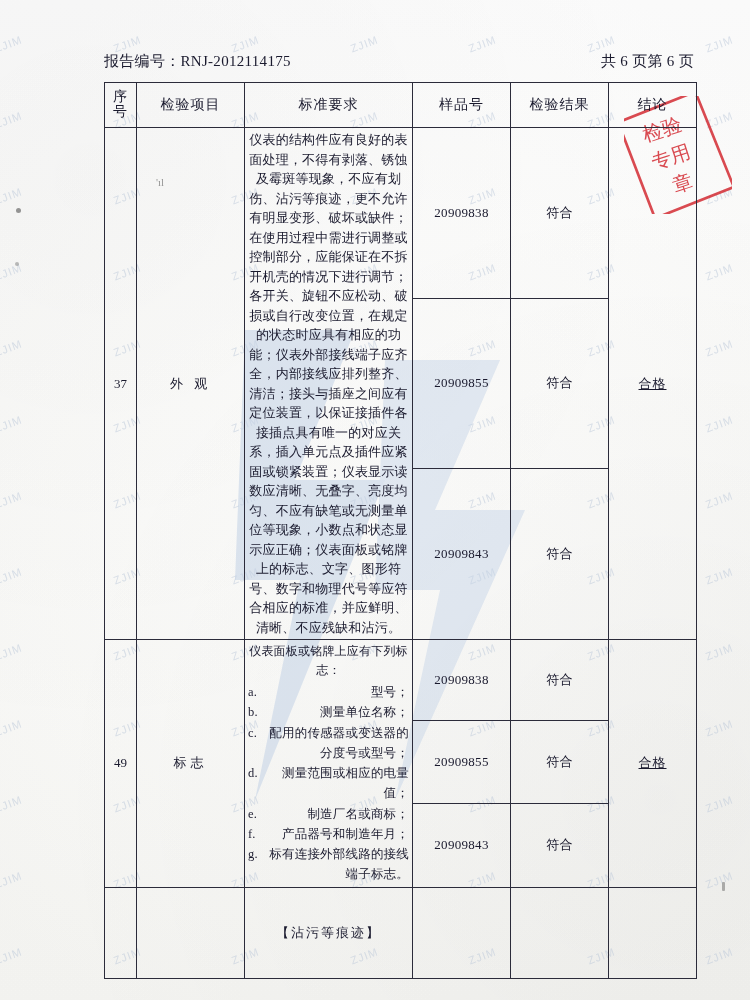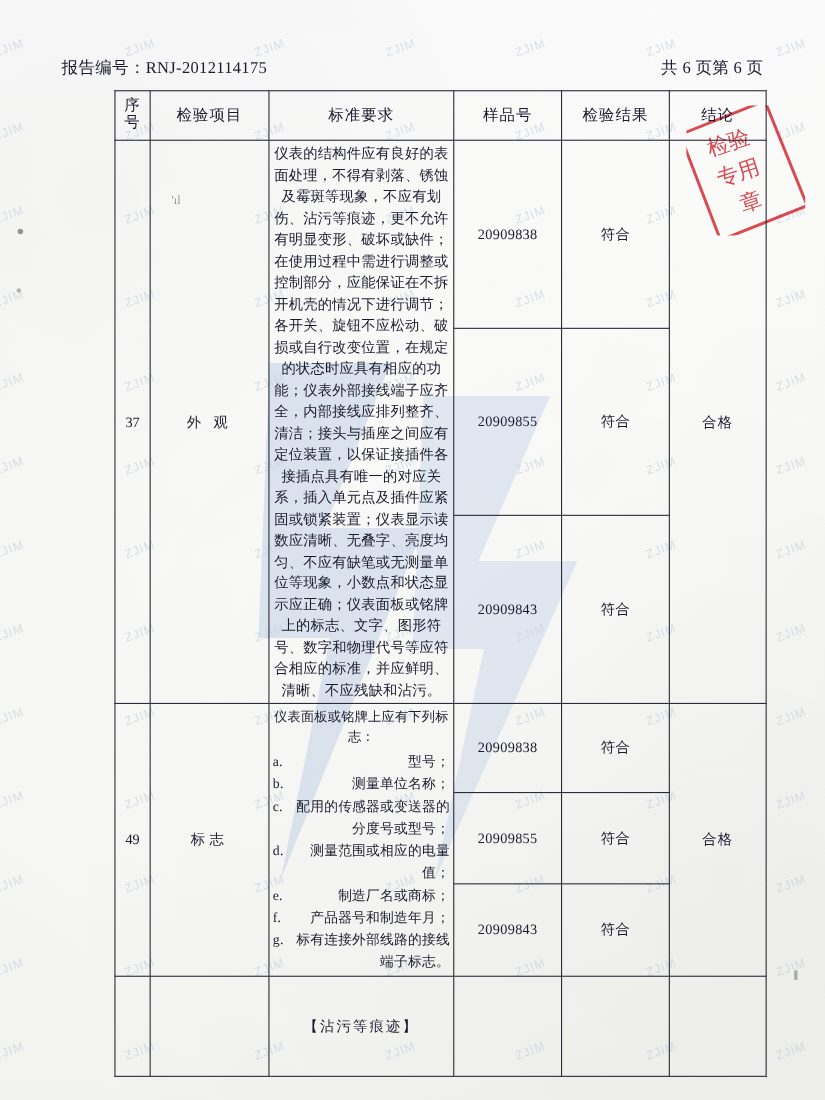--- a/index.html
+++ b/index.html
@@ -61,21 +61,21 @@
   }
 
   
   .header {
     position: absolute;
     left: 0;
     right: 0;
     top: 52px;
     display: flex;
     justify-content: space-between;
-    padding: 0 56px 0 56px;
+    padding: 0 56px 0 104px;
     font-size: 15px;
     letter-spacing: 0.3px;
   }
 
   
   .tbl-wrap {
     position: absolute;
     left: 104px;
     top: 82px;
     width: 592px;
@@ -116,21 +116,21 @@
     font-size: 12.5px;
     line-height: 1.5;
     letter-spacing: 0.2px;
   }
   td.item-name {
     letter-spacing: 4px;
     font-size: 15px;
   }
   td.no-cell { font-size: 14px; }
   td.sample, td.result { font-size: 13.5px; letter-spacing: 0.3px; }
-  td.concl { font-size: 14.5px; letter-spacing: 1px; }
+  td.concl { font-size: 14.5px; letter-spacing: 1px; text-decoration: underline; }
 
   .mark-list {
     margin: 0;
     padding: 0;
     list-style: none;
     font-size: 12.5px;
     line-height: 1.62;
   }
   .mark-list li {
     display: flex;

